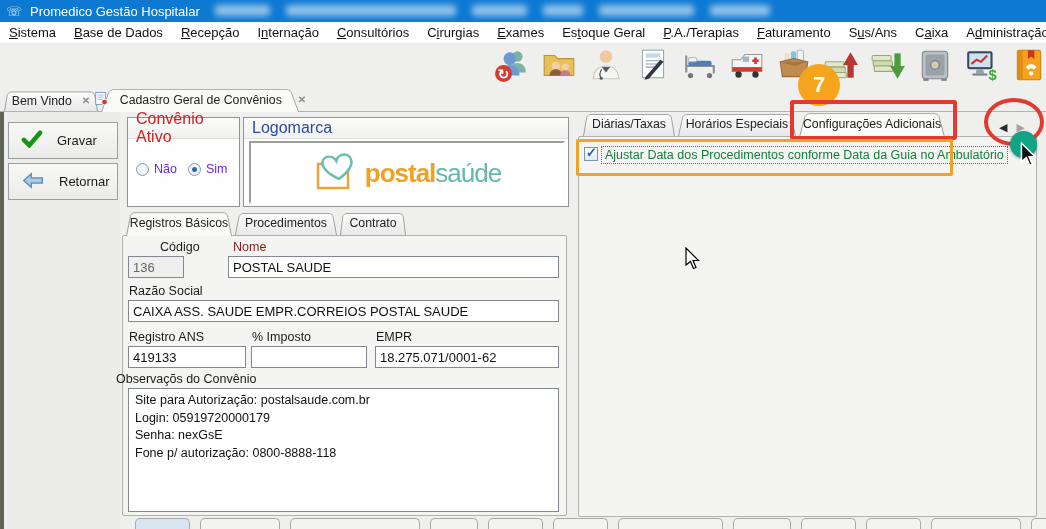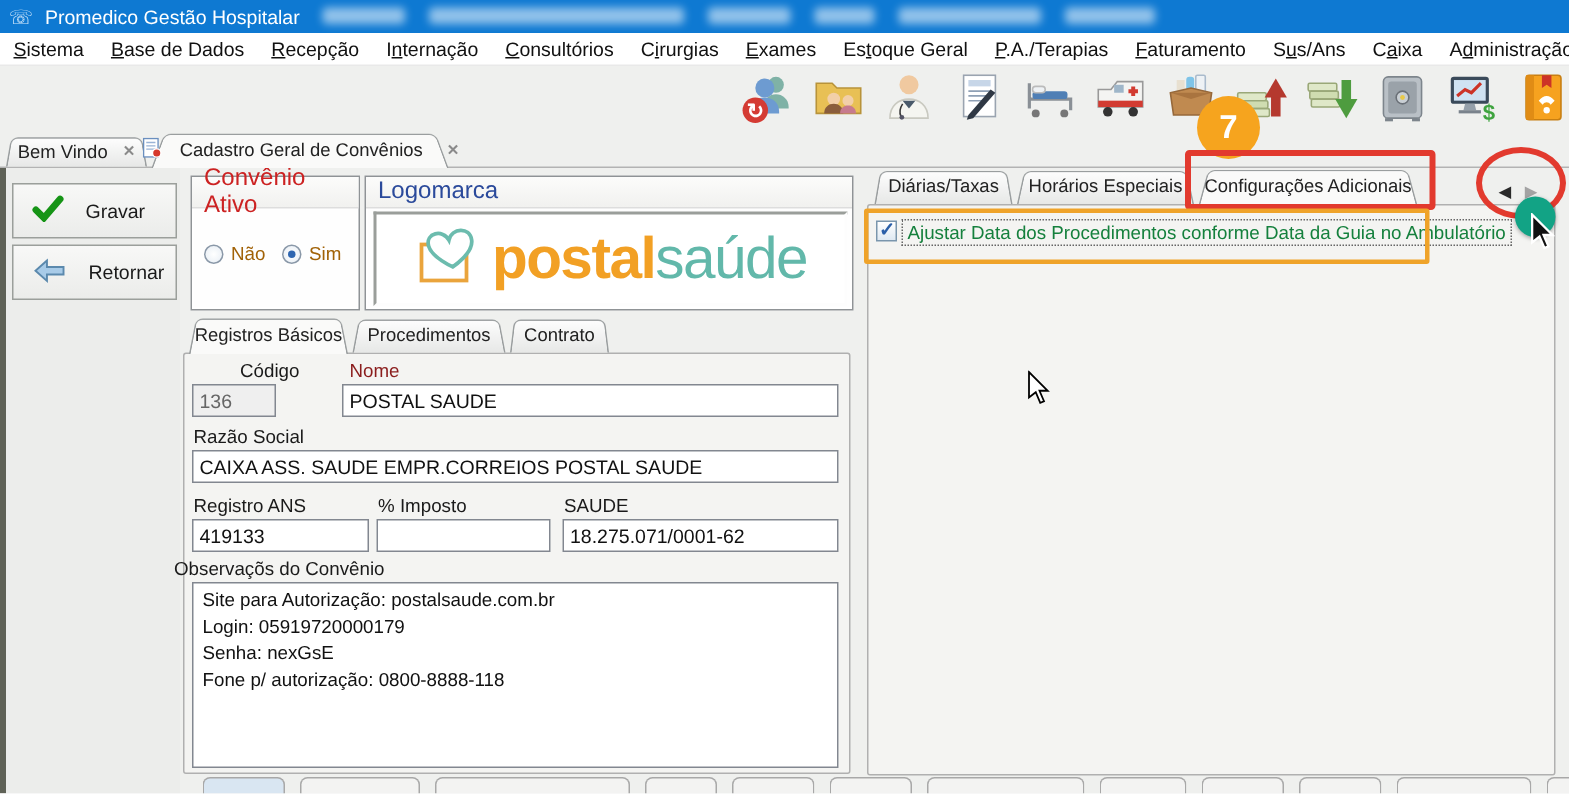--- a/index.html
+++ b/index.html
@@ -55,30 +55,30 @@
   .gbox{position:absolute;background:#fefefe;border:1px solid #8f9396;box-shadow:inset 0 0 0 1px #fff;}
   .gcap{height:20px;display:flex;align-items:center;padding-left:8px;font-size:16px;
         background:linear-gradient(#fcfcfb,#f1f1ef);border-bottom:1px solid #dddddd;}
   .capred{color:#cc2222;}
   .capblue{color:#2b4a9b;}
 
   
   .rad{width:13px;height:13px;border-radius:50%;border:1px solid #8a98a8;box-sizing:border-box;
        background:radial-gradient(#ffffff,#e6edf4);display:inline-block;position:relative;flex:none;}
   .rad.on::after{content:"";position:absolute;inset:3px;border-radius:50%;background:#2f66b0;}
-  .radrow{position:absolute;display:flex;align-items:center;gap:5px;font-size:12.5px;color:#a16207;}
+  .radrow{position:absolute;display:flex;align-items:center;gap:5px;font-size:12.5px;color:#6d28d9;}
   .cbx{position:absolute;width:14px;height:14px;border:1px solid #7a96ad;box-sizing:border-box;
        background:linear-gradient(#ffffff,#dfe9f2);}
   .cbx.on::after{content:"✓";position:absolute;left:1px;top:-2px;color:#2b5fa8;font-weight:bold;font-size:13px;line-height:13px;}
 
   
   .logobox{position:absolute;left:5px;top:23px;width:312px;height:59px;background:#fff;
            border:2px solid;border-color:#9a9e9a #fdfdfd #fdfdfd #9a9e9a;
            display:flex;align-items:center;justify-content:center;overflow:hidden;}
-  .brand{font-size:39px;letter-spacing:-1px;line-height:1;}
+  .brand{font-size:26px;letter-spacing:-1px;line-height:1;}
   .brand .b1{color:#f2a024;font-weight:bold;}
   .brand .b2{color:#62b8aa;}
 
   
   .flabel{position:absolute;font-size:12.5px;color:#1a1a1a;white-space:nowrap;}
   .maroon{color:#8b1d1d;}
   .tin{position:absolute;border:1px solid #828790;background:#fff;font-family:inherit;font-size:13px;
        padding:0 4px;color:#111;box-sizing:border-box;height:22px;}
   .tin:disabled{background:#efefef;color:#666;}
   .tarea{position:absolute;border:1px solid #828790;background:#fff;font-size:12.5px;line-height:1.4;
@@ -310,21 +310,21 @@
   <input class="tin" style="left: 128px; top: 256px; width: 56px;" disabled="" value="136">
   <input class="tin" style="left: 228px; top: 256px; width: 331px;" value="POSTAL SAUDE">
 
   <div class="flabel" style="left:129px;top:284px;">Razão Social</div>
   <input class="tin" style="left: 128px; top: 300px; width: 431px;" value="CAIXA ASS. SAUDE EMPR.CORREIOS POSTAL SAUDE">
 
   <div class="flabel" style="left:129px;top:330px;">Registro ANS</div>
   <input class="tin" style="left: 128px; top: 346px; width: 118px;" value="419133">
   <div class="flabel" style="left:252px;top:330px;">% Imposto</div>
   <input class="tin" style="left: 251px; top: 346px; width: 116px;" value="">
-  <div class="flabel" style="left:376px;top:330px;">SAUDE</div>
+  <div class="flabel" style="left:376px;top:330px;">EMPR</div>
   <input class="tin" style="left: 375px; top: 346px; width: 184px;" value="18.275.071/0001-62">
 
   <div class="flabel" style="left:116px;top:372px;">Observaçõs do Convênio</div>
   <div class="tarea" style="left:128px;top:388px;width:431px;height:124px;">Site para Autorização: postalsaude.com.br
 Login: 05919720000179
 Senha: nexGsE
 Fone p/ autorização: 0800-8888-118</div>
 
   <div class="abs" style="left:583px;top:111px;height:26px;display:flex;gap:3px;align-items:flex-end;z-index:2;">
     <div class="wtab" style="width:92px;height:24px;margin-bottom:1px;">

